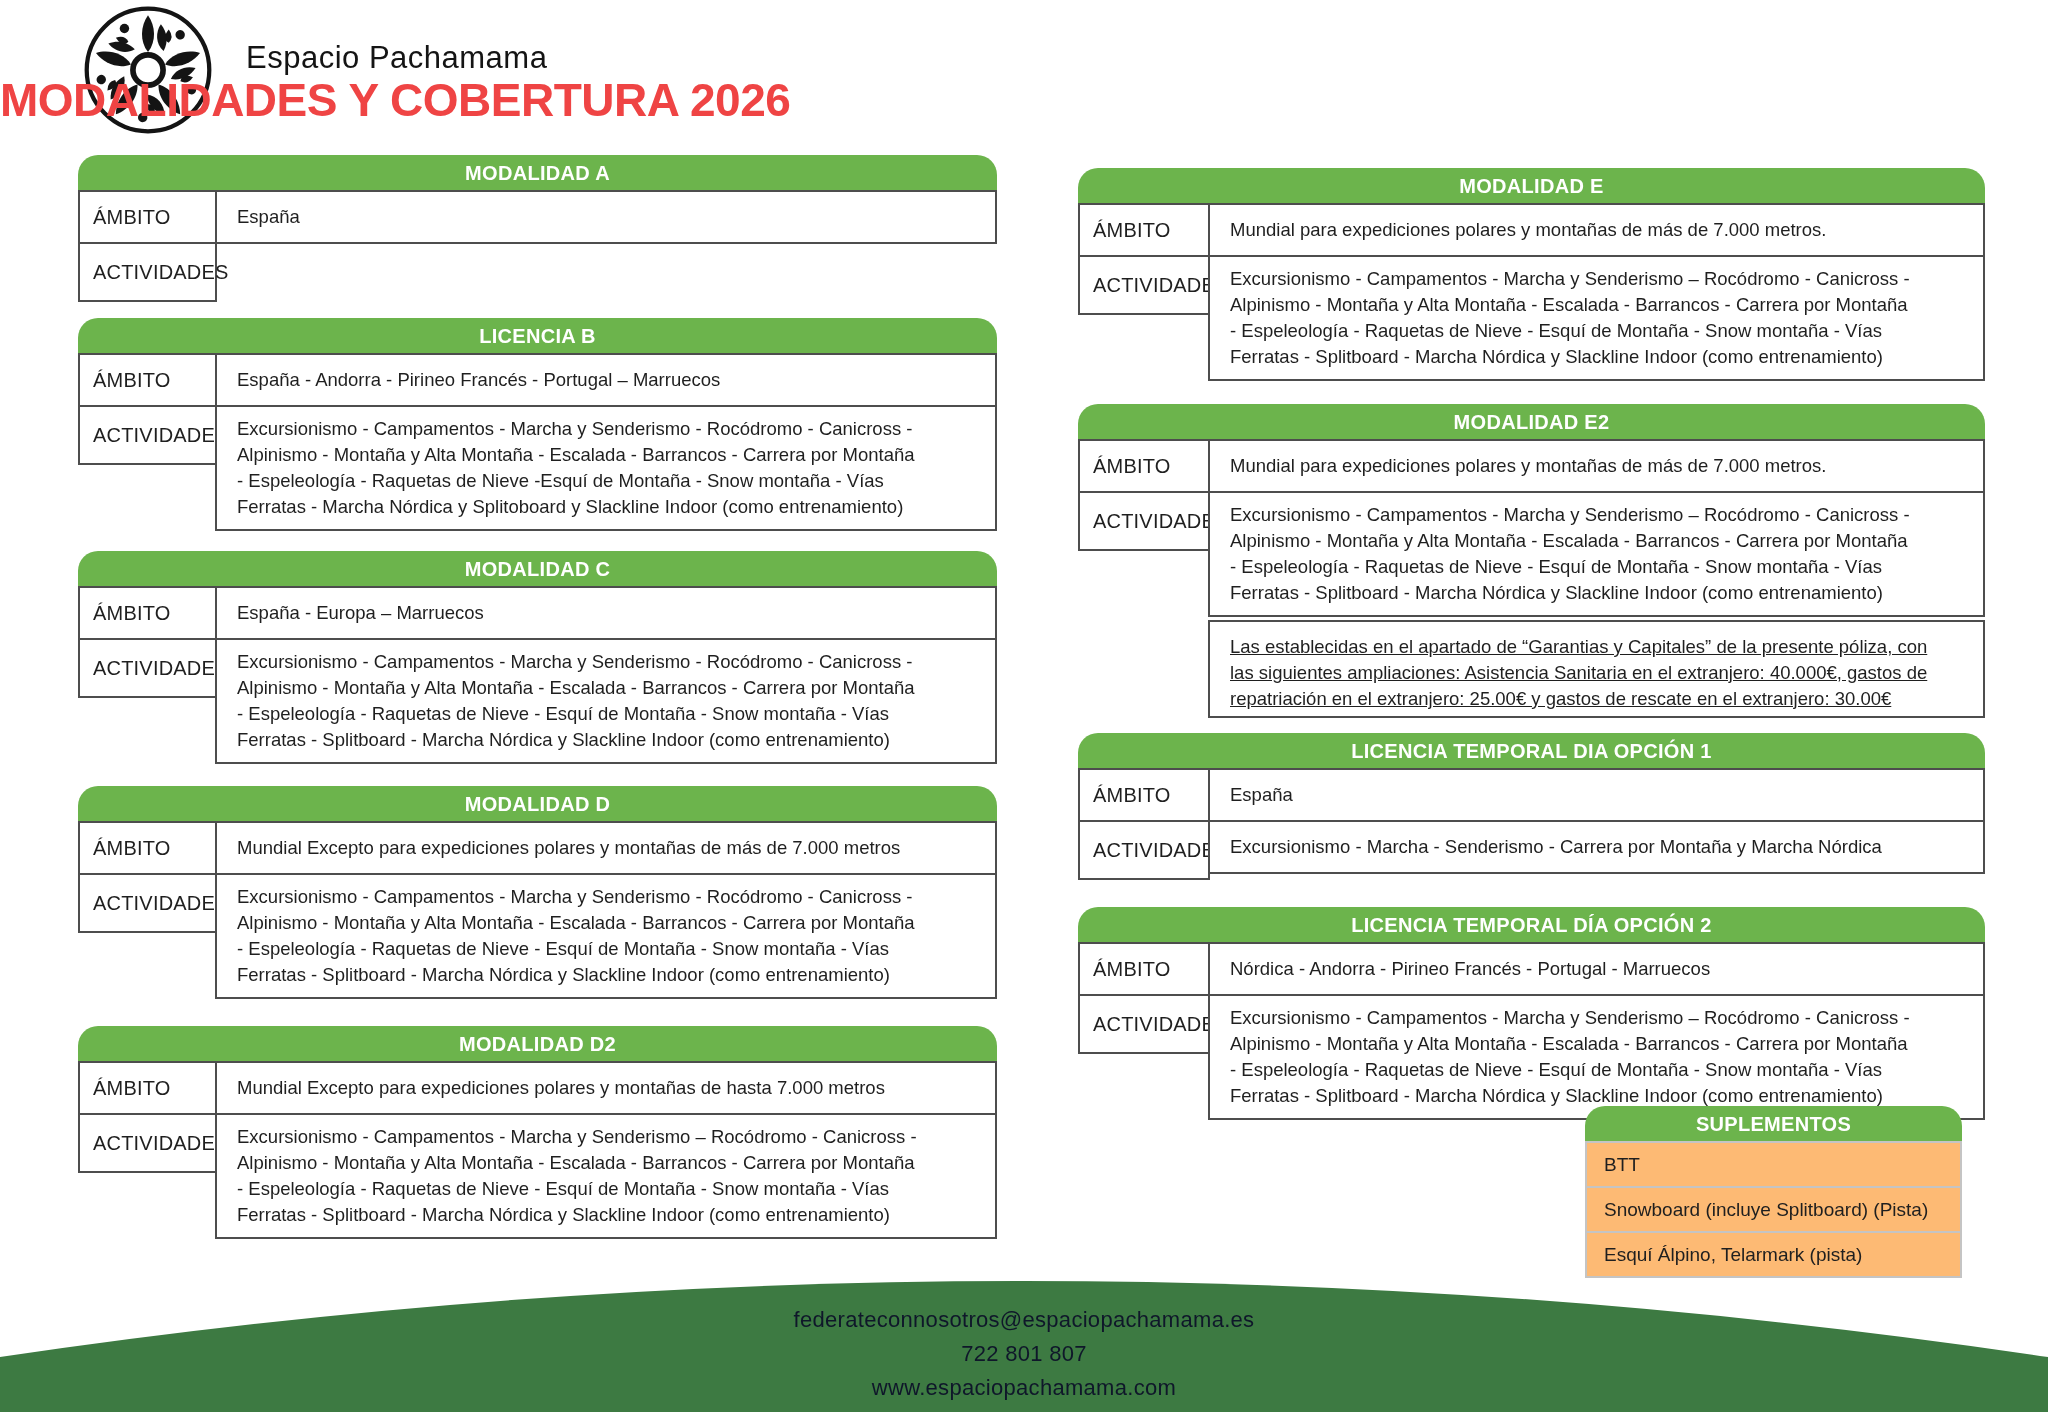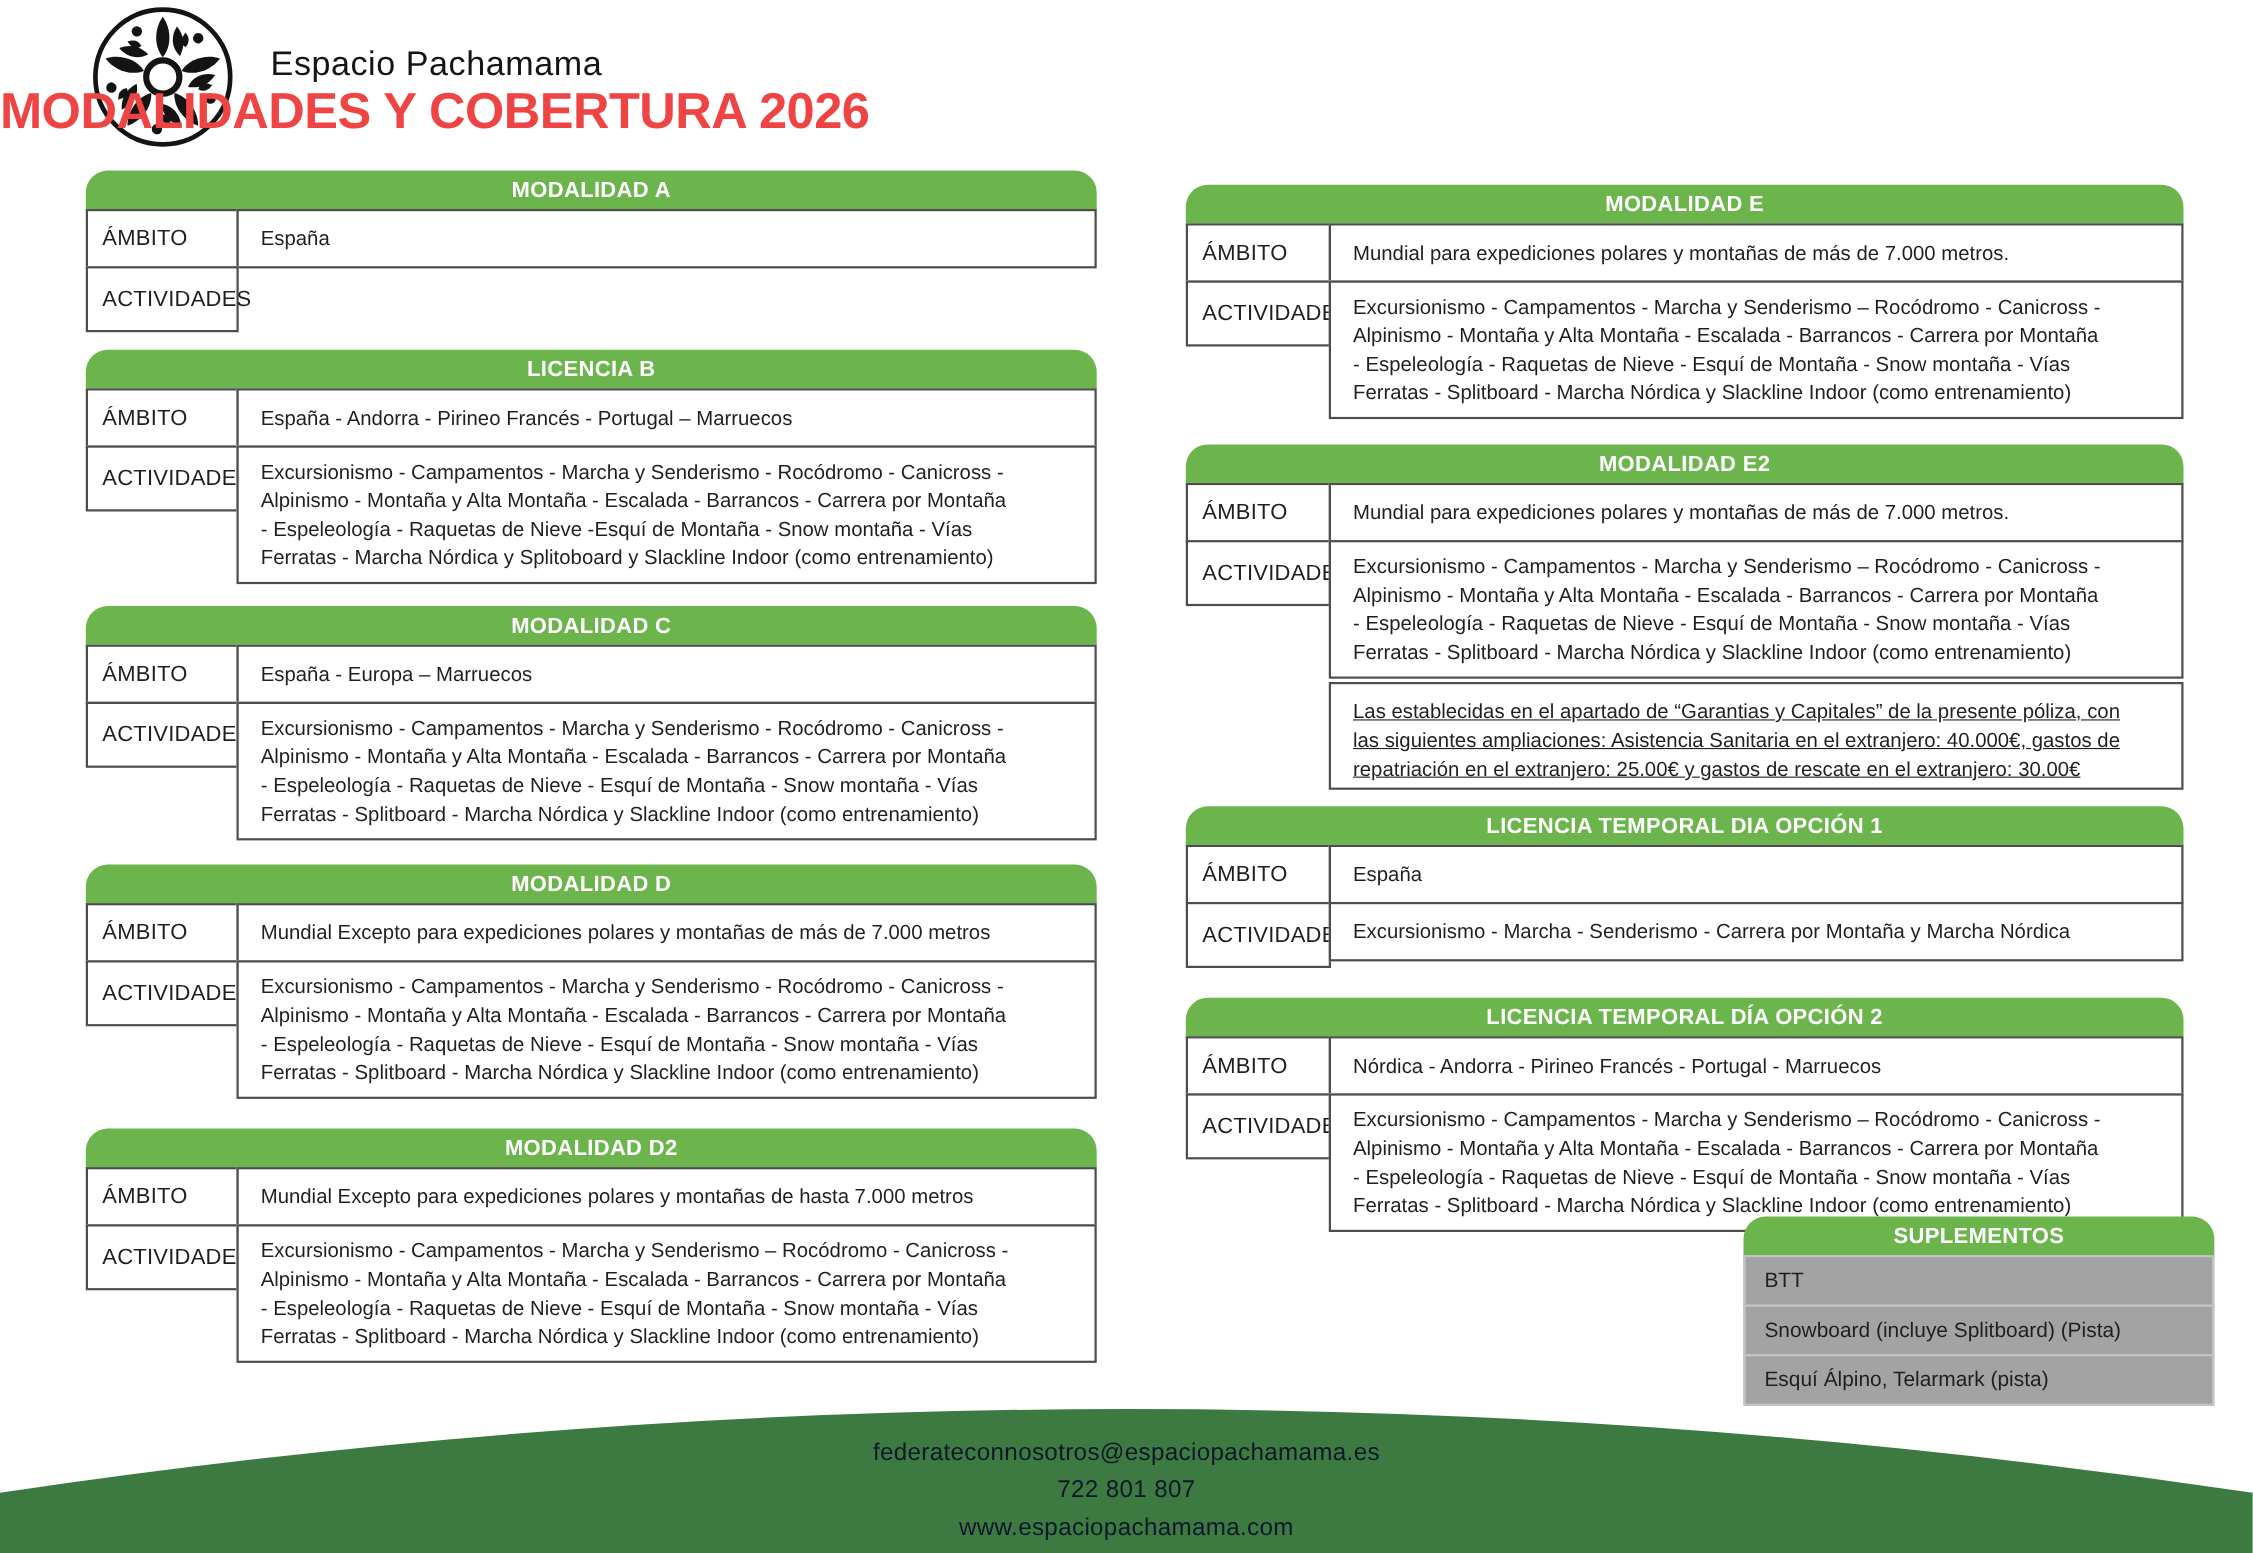--- a/index.html
+++ b/index.html
@@ -43,23 +43,23 @@
   .value{
     flex:1 1 auto;margin-left:-2px;min-height:54px;
     display:flex;align-items:center;
     padding:9px 16px 9px 20px;font-size:18.5px;line-height:26px;
     white-space:pre-line;
   }
   .note-row{margin-top:3px;}
   .note-row .spacer{flex:0 0 auto;width:130px;}
   .note-row .value{margin-left:0;padding-top:12px;padding-bottom:4px;text-decoration:underline;}
   
-  .suplementos{position:absolute;left:1585px;top:1106px;width:428px;}
+  .suplementos{position:absolute;left:1585px;top:1106px;width:377px;}
   .sup-row{
-    border:2px solid var(--light-border);background:#a3a3a3;margin-top:-2px;
+    border:2px solid var(--light-border);background:#fdba74;margin-top:-2px;
     height:47px;display:flex;align-items:center;padding-left:17px;font-size:19px;
   }
   
   .footer-arc{position:absolute;left:0;bottom:0;width:2048px;height:165px;color:var(--footer-green);display:block;}
   .footer-text{
     position:absolute;left:0;right:0;top:1303px;text-align:center;color:#0f172a;
     font-size:22px;line-height:34px;letter-spacing:.3px;
   }
   .footer-text div{margin:0;}
 </style>

